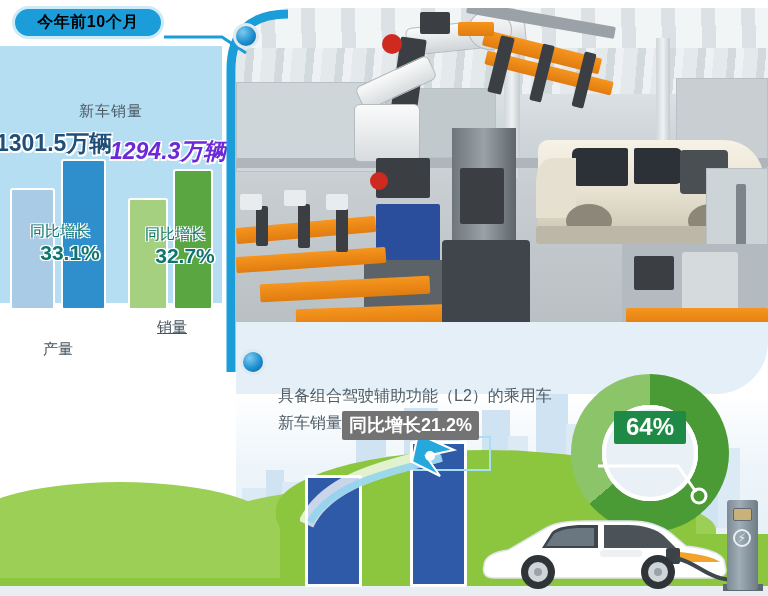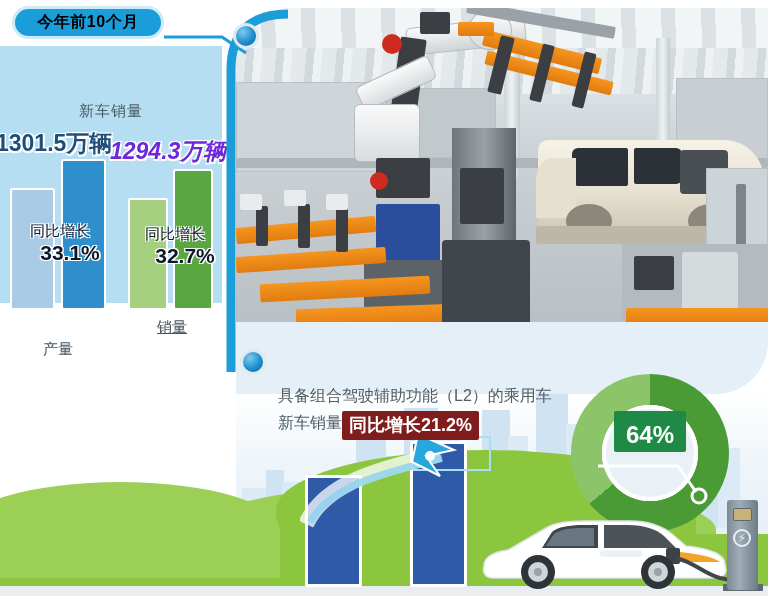--- a/index.html
+++ b/index.html
@@ -36,21 +36,21 @@
   .big-num.blue { left:-4px; top:82px; color:#1f4e79; }
   .big-num.green{ left:110px; top:90px; color:#6d28d9;font-style:italic; }
 
   .bar { position:absolute; border:2px solid #ffffff; border-radius:3px; }
   .bar.b1 { left:10px;  top:142px; width:45px; height:122px; background:#a9cbe6; }
   .bar.b2 { left:61px;  top:113px; width:45px; height:151px; background:#2f8fcd; }
   .bar.b3 { left:128px; top:152px; width:40px; height:112px; background:#a5d07f; }
   .bar.b4 { left:173px; top:123px; width:40px; height:141px; background:#5aa742; }
 
   .growth {
-    position:absolute; text-align:center; color:#0f172a; white-space:nowrap;
+    position:absolute; text-align:center; color:#0f766e; white-space:nowrap;
     text-shadow: 1.4px 1.4px 0 #ffffff, -1.1px -1.1px 0 #ffffff, 1.4px -1.1px 0 #ffffff, -1.1px 1.4px 0 #ffffff;
     z-index:12;
   }
   .growth .lb { display:block; font-size:15px; line-height:20px; }
   .growth .pc { display:block; font-size:21px; line-height:24px; font-weight:bold;margin-left:20px; }
   .growth.g1 { left:0px;   top:175px; width:120px; }
   .growth.g2 { left:120px; top:178px; width:110px; }
 
   .axis-label {
     position:absolute; top:272px; font-size:15px; color:#44535d; text-align:center;
@@ -110,21 +110,21 @@
     display:flex; align-items:center; justify-content:center;
     color:#ffffff; font-size:15px; font-weight:bold;
     z-index:40;
   }
   .s2-line {
     position:absolute; color:#4e5d66; font-size:16px; white-space:nowrap; z-index:30;
   }
   .s2-line.l1 { left:278px; top:386px; }
   .s2-line.l2 { left:278px; top:411px; }
   .hl {
-    display:inline-block; background:#7f1d1d; color:#ffffff;
+    display:inline-block; background:#737373; color:#ffffff;
     font-weight:bold; font-size:18px; padding:2px 7px 3px 7px; border-radius:2px;
     vertical-align:-3px; border:2px solid #bfe4f5; border-width:0;
   }
 
   
   .scene { position:absolute; left:236px; top:394px; width:532px; height:202px; overflow:hidden;
            background:linear-gradient(180deg,#ffffff 0%,#eef5fa 35%,#e7f0f7 70%,#e3eef6 100%); }
   .sky-left { position:absolute; left:0; top:394px; width:236px; height:202px; background:#ffffff; }
   .skyline { position:absolute; background:#dbeaf5; }
   .skyline.b { background:#cfe3f2; }
@@ -167,21 +167,21 @@
   .donut-hole {
     position:absolute; left:602px; top:405px; width:96px; height:96px; border-radius:50%;
     background:#e9f1f7; border:4px solid #ffffff; z-index:19;
   }
   .donut-txt {
     position:absolute; left:571px; top:406px; width:158px; text-align:center; z-index:22;
   }
   .donut-txt .t1 { display:block; color:#4a5a63; font-size:15px; letter-spacing:1px; }
   .donut-txt .t2 {
     display:inline-block; margin-top:5px; background:#1f8a46; color:#ffffff;
-    font-size:24px; font-weight:bold; padding:10px 12px 3px 12px; border-radius:2px;
+    font-size:24px; font-weight:bold; padding:2px 12px 3px 12px; border-radius:2px;
   }
 
   
   .pile { position:absolute; left:727px; top:500px; width:31px; height:90px;
           background:linear-gradient(90deg,#7d8a93,#9fadb6 40%,#6e7c86); border-radius:3px; z-index:24; }
   .pile-screen { position:absolute; left:733px; top:508px; width:19px; height:13px;
           background:#c8b27a; border:1px solid #5d6870; border-radius:2px; z-index:25;}
   .pile-ico { position:absolute; left:733px; top:529px; width:18px; height:18px; border-radius:50%;
           border:2px solid #e9eff2; color:#e9eff2; font-size:12px; text-align:center; line-height:15px; z-index:25; }
   .pile-base { position:absolute; left:723px; top:584px; width:40px; height:7px; background:#5d6a73; z-index:24;}

